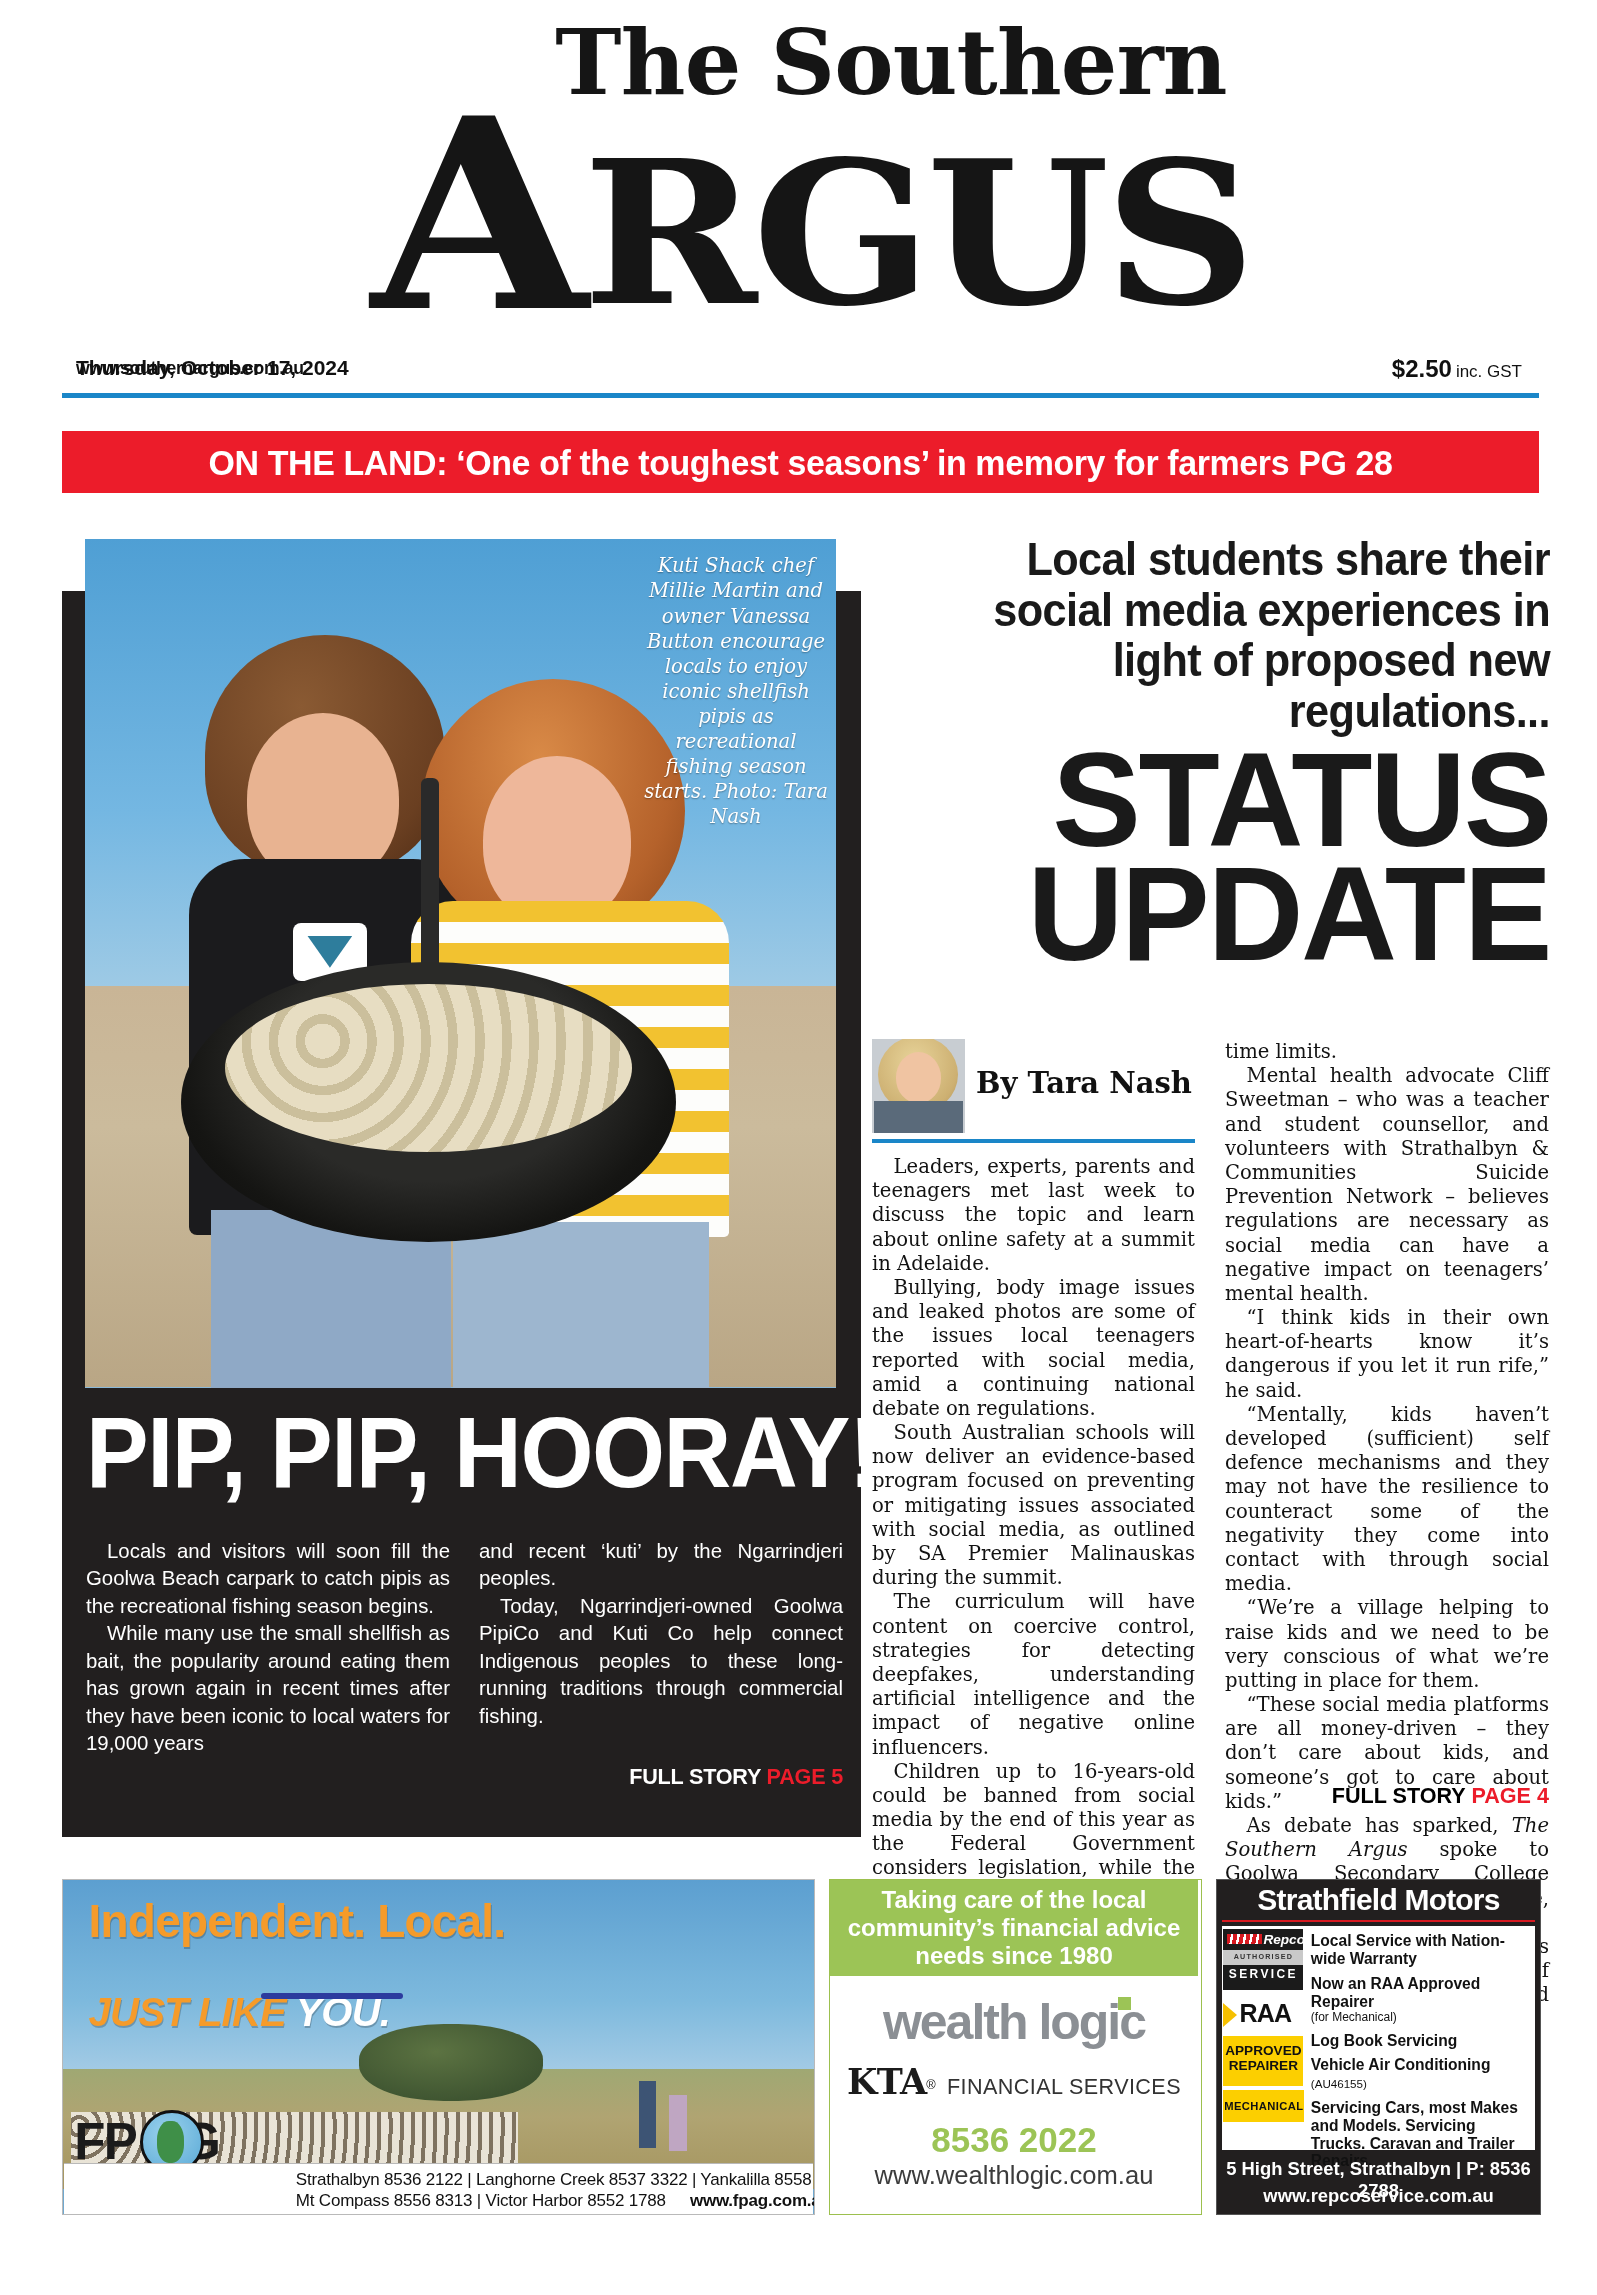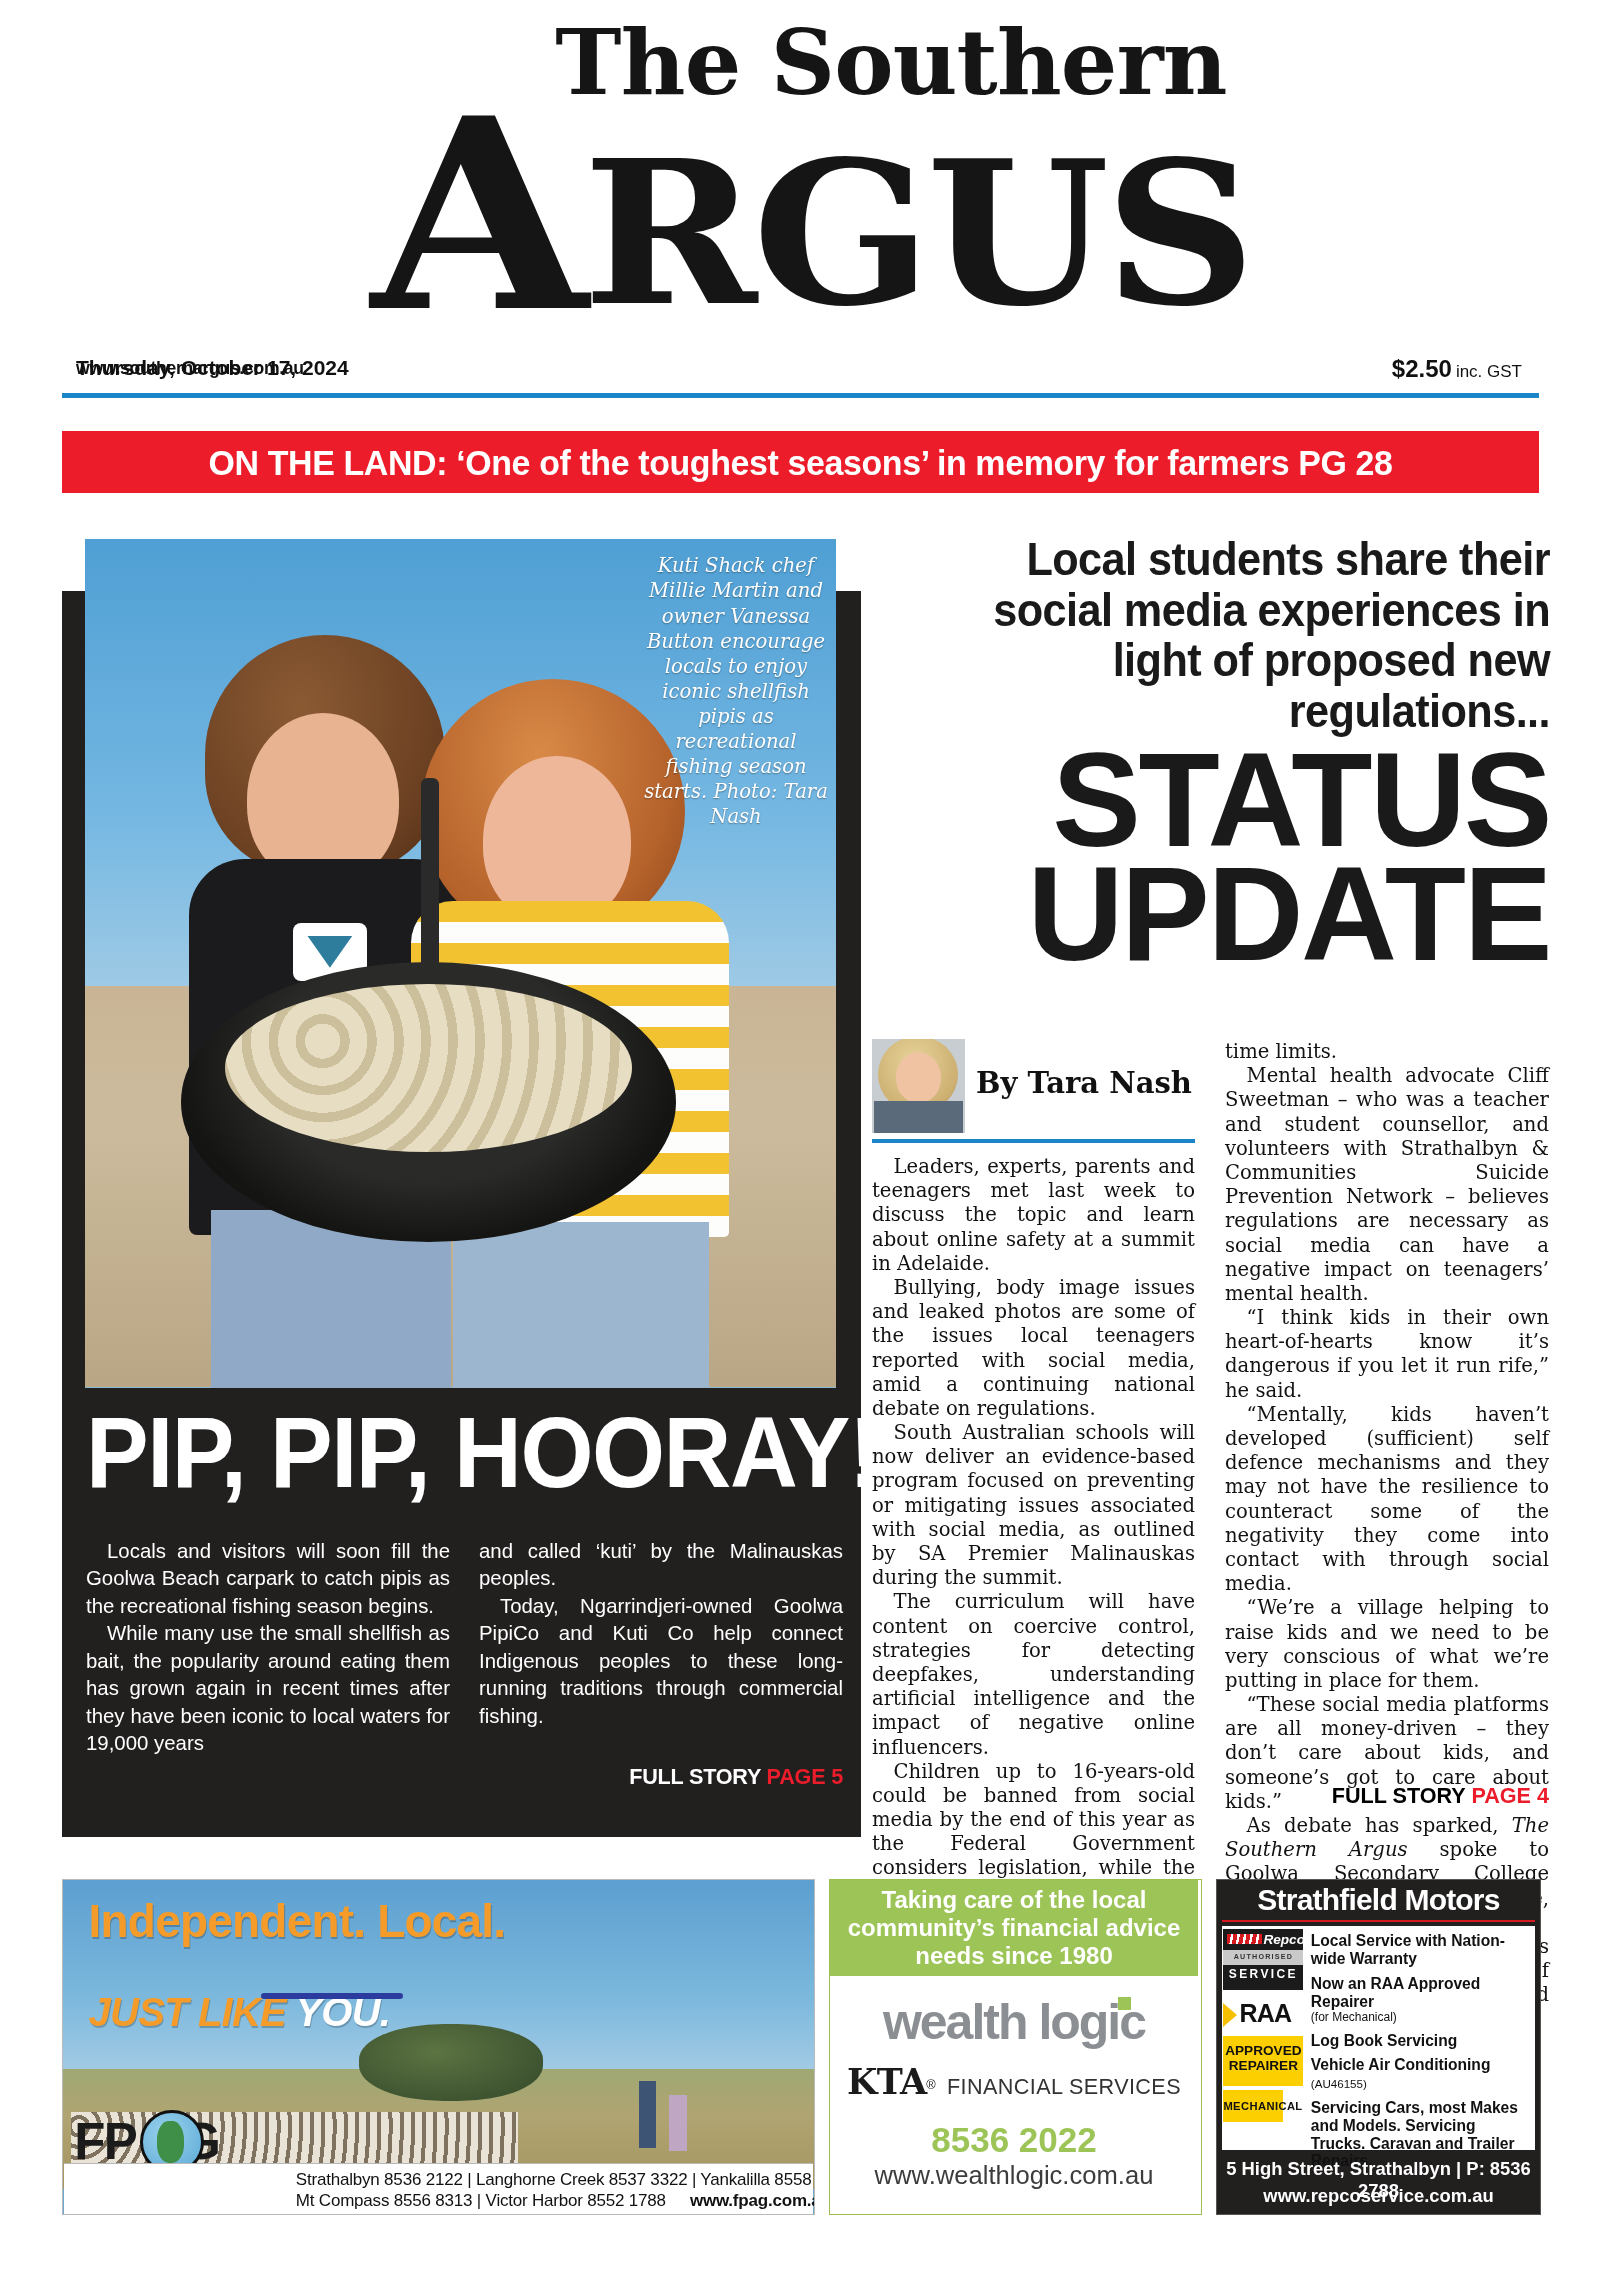--- a/index.html
+++ b/index.html
@@ -189,21 +189,21 @@
   .lg-repco .svc{position:absolute;left:0;top:38px;width:80px;color:#fff;font-family:"Liberation Sans",sans-serif;
        font-weight:700;font-size:12px;letter-spacing:2.4px;text-align:center;}
   .lg-raa{position:absolute;left:0;top:67px;width:80px;height:38px;background:#fff;}
   .lg-raa .chev{position:absolute;left:0;top:6.4px;width:0;height:0;border-top:12px solid transparent;
        border-bottom:12px solid transparent;border-left:14.4px solid #f6c000;}
   .lg-raa .nm{position:absolute;left:16px;top:3.2px;font-family:"Liberation Sans",sans-serif;font-weight:700;
        font-size:25px;color:#111;letter-spacing:-0.8px;}
   .lg-apr{position:absolute;left:0;top:107px;width:80px;height:50px;background:#fccf00;
        color:#111;font-family:"Liberation Sans",sans-serif;font-weight:700;font-size:13.6px;line-height:1.1;
        text-align:center;padding-top:8px;box-sizing:border-box;}
-  .lg-mech{position:absolute;left:0;top:161px;width:60px;height:32px;background:#fccf00;
+  .lg-mech{position:absolute;left:0;top:161px;width:81px;height:32px;background:#fccf00;
        color:#111;font-family:"Liberation Sans",sans-serif;font-weight:700;font-size:11.2px;
        text-align:center;line-height:32px;letter-spacing:0.4px;}
   .sm-list{position:absolute;left:89px;top:6.4px;width:217px;}
   .sm-list li{list-style:none;margin:0 0 7.2px 0;font-family:"Liberation Sans",sans-serif;font-weight:700;
        font-size:15.6px;line-height:1.14;color:#111;}
   .sm-list li .small{font-weight:400;font-size:12px;display:block;}
   .sm-list li .inl{font-weight:400;font-size:11.6px;}
   .sm-list{padding:0;margin:0;}
   .sm-foot1{position:absolute;left:0;top:278px;width:323px;text-align:center;color:#fff;
        font-family:"Liberation Sans",sans-serif;font-weight:700;font-size:18.4px;}
@@ -264,21 +264,21 @@
   </div>
 
   <div class="pip-head">PIP, PIP, HOORAY!</div>
 
   <div class="pip-cols">
     <div class="col">
       <p>Locals and visitors will soon fill the Goolwa Beach carpark to catch pipis as the recreational fishing season begins.</p>
       <p>While many use the small shellfish as bait, the popularity around eating them has grown again in recent times after they have been iconic to local waters for 19,000 years</p>
     </div>
     <div class="col">
-      <p class="noind" style="text-indent:0">and called ‘kuti’ by the Malinauskas peoples.</p>
+      <p class="noind" style="text-indent:0">and recent ‘kuti’ by the Ngarrindjeri peoples.</p>
       <p>Today, Ngarrindjeri-owned Goolwa PipiCo and Kuti Co help connect Indigenous peoples to these long-running traditions through commercial fishing.</p>
       <div class="fullstory-5">
         <span>FULL STORY</span>
         <span class="pg">PAGE 5</span>
       </div>
     </div>
   </div>
 
   <div class="kicker">Local students share their social media experiences in light of proposed new regulations...</div>
   <div class="bighead"><span>STATUS</span><br><span>UPDATE</span></div>

